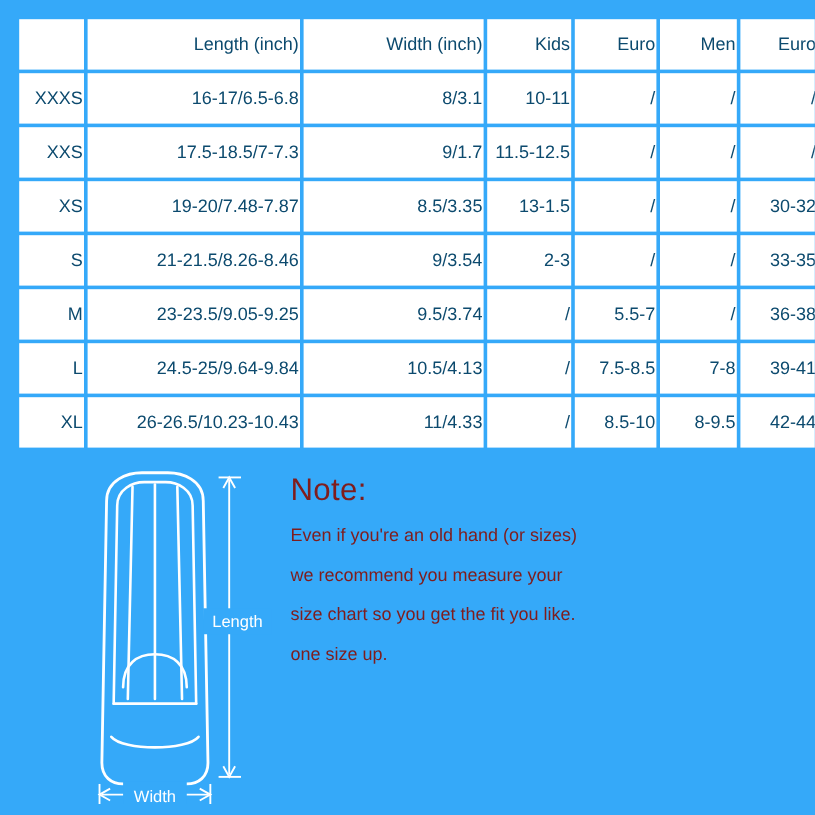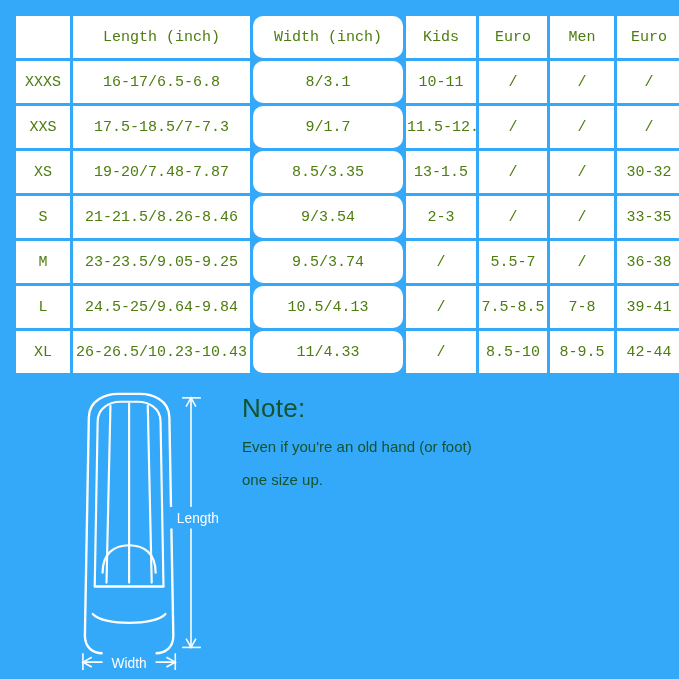--- a/index.html
+++ b/index.html
@@ -29,33 +29,32 @@
     width: 653px;
   }
   table.size-table {
     border-collapse: separate;
     border-spacing: 3px;
     width: 653px;
     table-layout: fixed;
   }
   table.size-table td {
     background: #ffffff;
-    text-align: center;
+    text-align: right;
     vertical-align: middle;
-    color: #4d7c0f;
+    color: #0c4a6e;
     font-size: 15px;
     height: 38px;
     padding: 2px 1px;
     overflow: hidden;
     white-space: nowrap;
-    font-family: Liberation Mono, monospace;
   }
   td.col-size   { width: 52px; font-size: 15px; }
   td.col-length { width: 175px; }
-  td.col-width  { width: 148px; border-radius: 10px; }
+  td.col-width  { width: 148px; }
   td.col-kids   { width: 68px; }
   td.col-women  { width: 66px; }
   td.col-men    { width: 62px; }
   td.col-euro   { width: 62px; }
 
   table.size-table tr.head td {
     font-size: 15px;
   }
   td.tight { font-size: 11.5px; }
   td.small { font-size: 13.5px; }
@@ -75,21 +74,21 @@
     top: 10px;
     width: 190px;
     height: 280px;
   }
 
   #note {
     position: absolute;
     left: 242px;
     top: 12px;
     width: 420px;
-    color: #14532d;
+    color: #7f1d1d;
   }
   #note-title {
     font-size: 26px;
     line-height: 32px;
     margin-bottom: 6px;
     letter-spacing: 0.3px;
   }
   .note-line {
     font-size: 15px;
     line-height: 33px;
@@ -233,18 +232,20 @@
         <polyline points="127,272 136,277 127,282" fill="none"></polyline>
         <line x1="42" y1="268" x2="42" y2="285"></line>
         <line x1="136" y1="268" x2="136" y2="285"></line>
       </g>
       <rect x="62" y="266" width="54" height="22" fill="#35a9f9"></rect>
       <text class="label-text" x="89" y="283" text-anchor="middle">Width</text>
     </svg>
 
     <div id="note">
       <div id="note-title">Note:</div>
-      <div class="note-line">Even if you're an old hand (or foot)</div>
+      <div class="note-line">Even if you're an old hand (or sizes)</div>
+      <div class="note-line">we recommend you measure your</div>
+      <div class="note-line">size chart so you get the fit you like.</div>
       <div class="note-line">one size up.</div>
     </div>
 
   </div>
 </div>
 
 </body></html>

